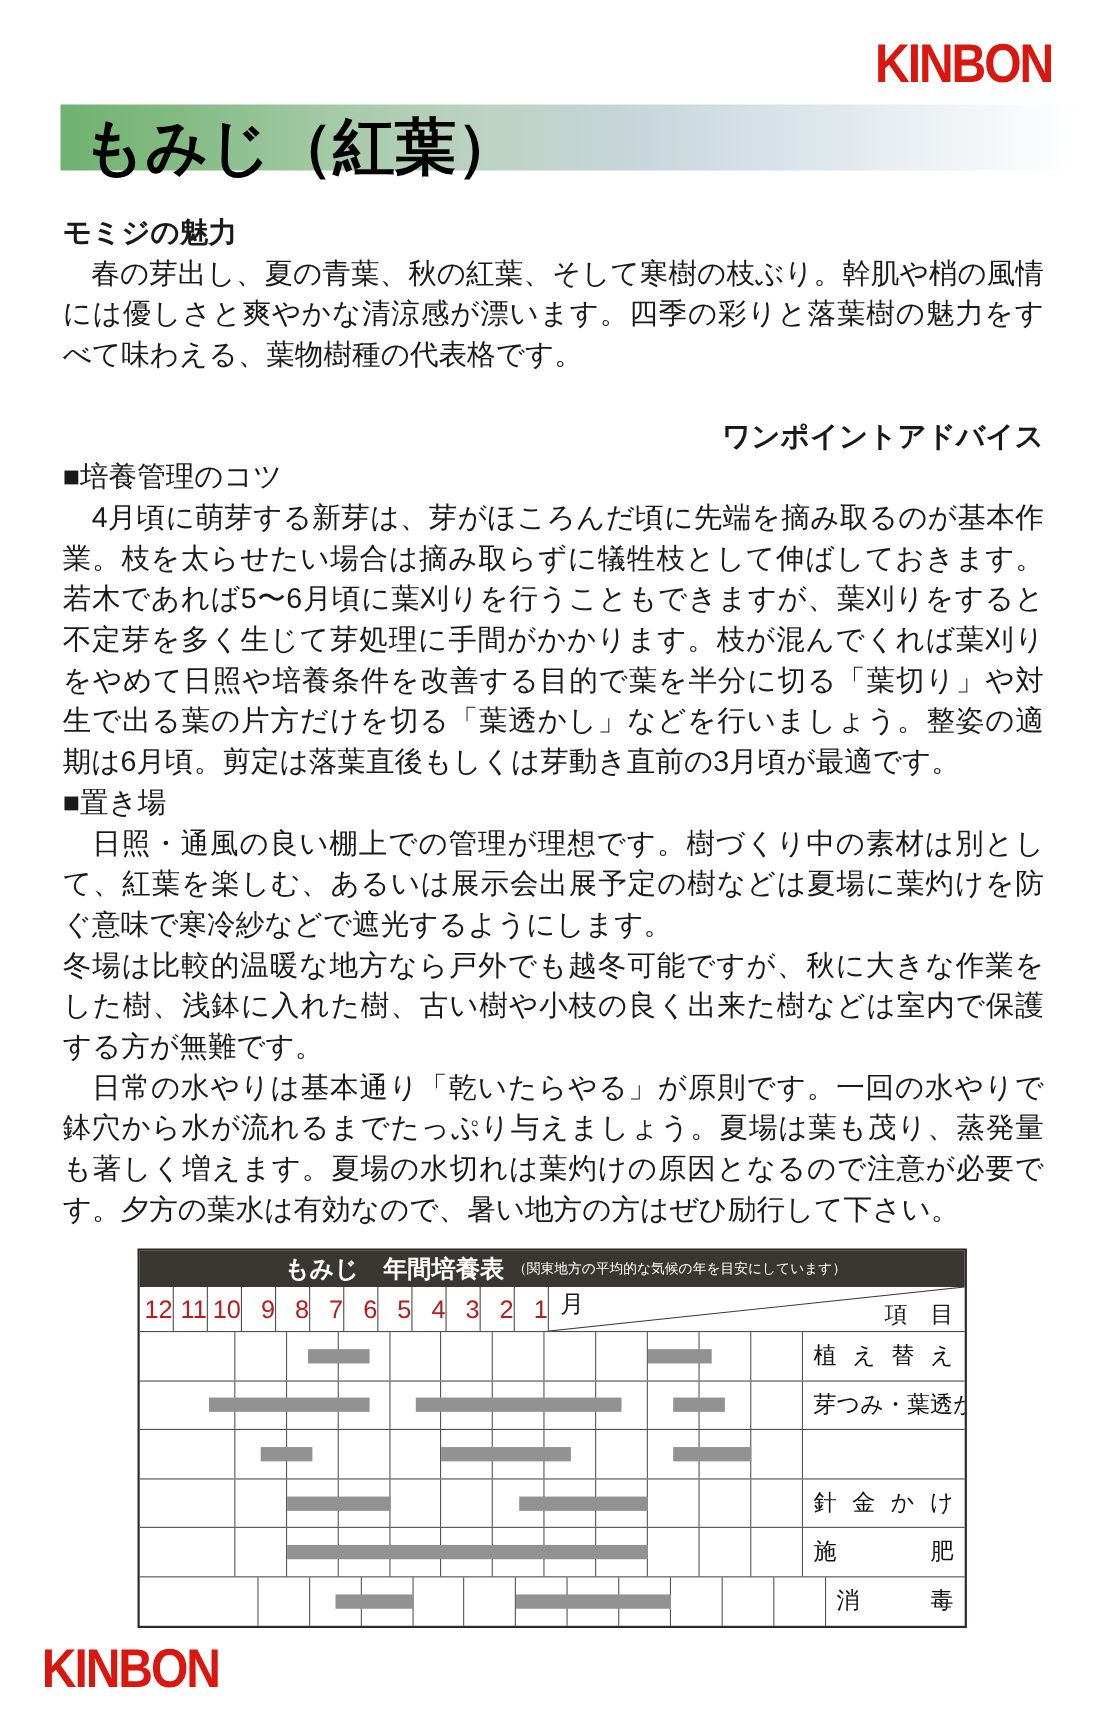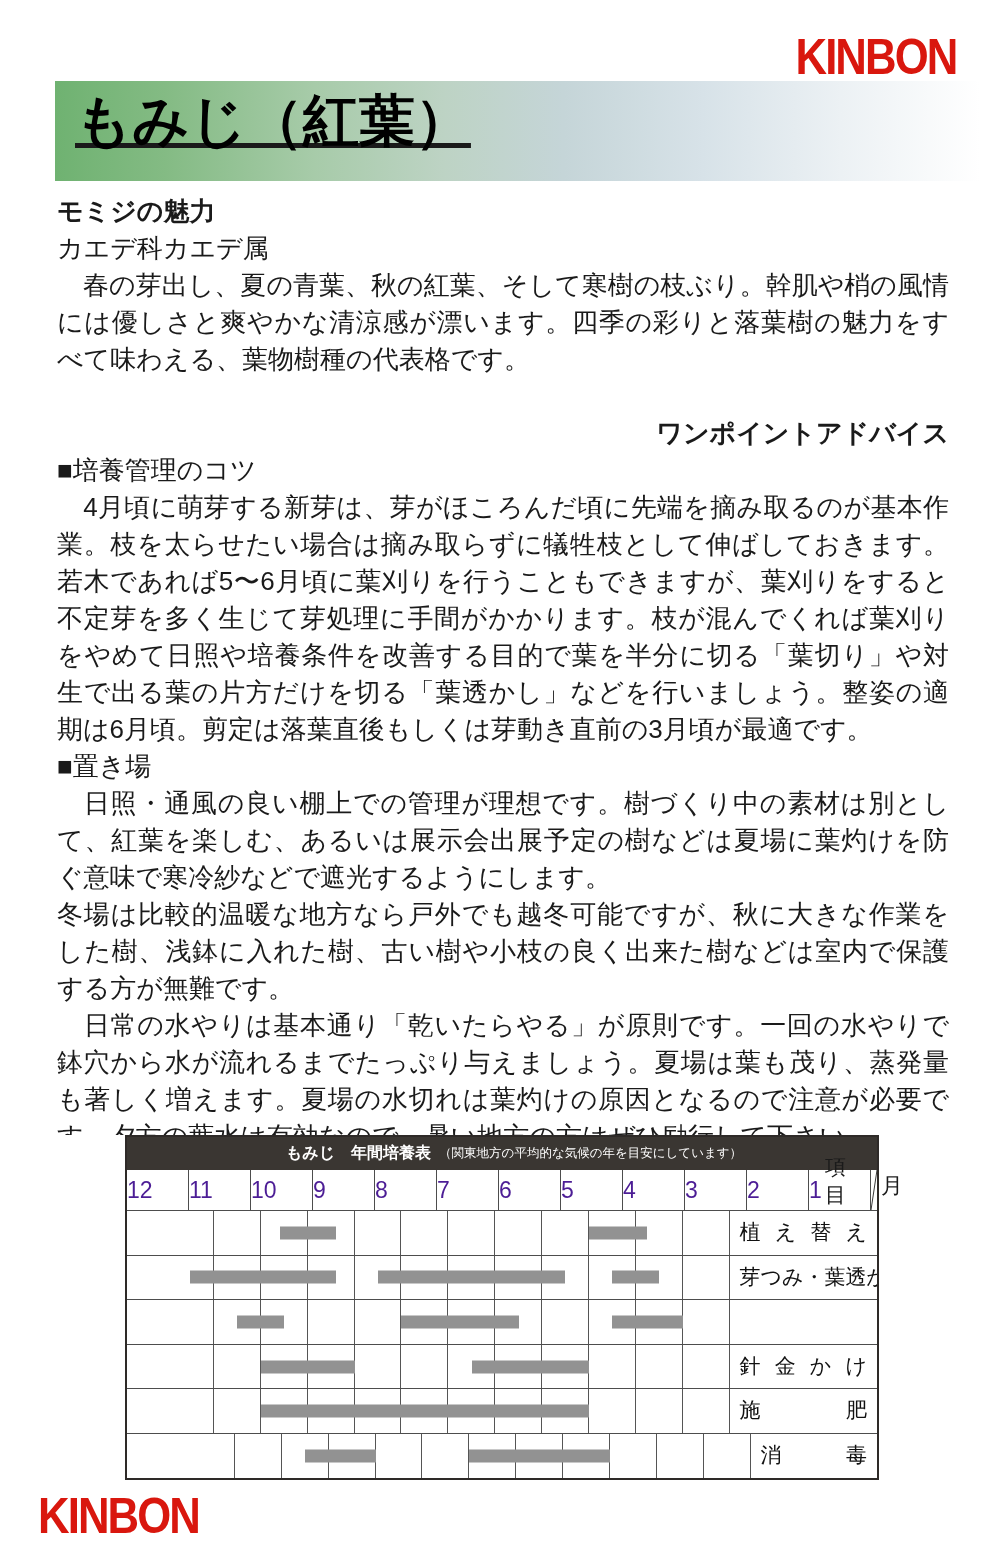--- a/index.html
+++ b/index.html
@@ -6,43 +6,43 @@
   #page{position:relative;width:1000px;height:1565px;background:#ffffff;overflow:hidden;
         font-family:"Liberation Sans","DejaVu Sans",sans-serif;color:#1a1a1a;}
 
   
   .logo{color:#d9170e;font-family:"Liberation Sans","DejaVu Sans",sans-serif;
         font-weight:bold;letter-spacing:-2px;transform:scale(.95,1.08);transform-origin:left top;}
   .logo-top{position:absolute;top:28px;right:44px;font-size:46px;transform-origin:right top;}
   .logo-bottom{position:absolute;left:38px;top:1487px;font-size:46px;}
 
   
-  .banner{position:absolute;left:55px;top:81px;width:925px;height:100px;
+  .banner{position:absolute;left:55px;top:95px;width:925px;height:60px;
           background:linear-gradient(to right,#6fb271 0%,#84bb84 12%,#a7cba9 28%,
-                     #bdd3c4 42%,#c5d5d8 55%,#d7e2e8 70%,#ecf1f4 85%,#ffffff 100%);text-decoration:underline;}
+                     #bdd3c4 42%,#c5d5d8 55%,#d7e2e8 70%,#ecf1f4 85%,#ffffff 100%);}
   .banner-title{font-family:"Liberation Serif","DejaVu Serif",serif;font-weight:bold;
           font-size:56px;line-height:80px;padding-left:20px;color:#000;}
 
   
   .content{position:absolute;left:57px;top:193px;width:892px;height:942px;overflow:hidden;
            font-size:26px;line-height:37px;}
   .h{font-weight:bold;}
   .advice-h{margin-top:37px;text-align:right;}
   .para{margin:0;white-space:pre-line;text-align:justify;}
 
   
   .ctable{position:absolute;left:125px;top:1135px;width:750px;
           border:2px solid #2e2a28;box-sizing:content-box;background:#fff;}
   .ttitle{height:33px;background:#3a3632;color:#fff;display:flex;align-items:center;
           justify-content:center;gap:8px;}
-  .ttl{font-family:"Liberation Serif","DejaVu Serif",serif;font-weight:bold;font-size:16px;margin-left:24px;}
+  .ttl{font-family:"Liberation Serif","DejaVu Serif",serif;font-weight:bold;font-size:22px;margin-left:24px;}
   .tsub{font-size:12.5px;text-align:center;}
   .mrow{display:flex;height:40px;border-bottom:1px solid #4d4d4d;}
-  .mcell{width:62px;box-sizing:border-box;border-right:1px solid #4d4d4d;
-         text-align:left;line-height:40px;font-size:23px;color:#4c1d95;}
+  .mcell{width:31px;box-sizing:border-box;border-right:1px solid #4d4d4d;
+         text-align:right;line-height:40px;font-size:23px;color:#b91c1c;}
   .corner{flex:1;position:relative;font-family:"Liberation Serif","DejaVu Serif",serif;}
   .corner svg{position:absolute;inset:0;width:100%;height:100%;}
   .c-top{position:absolute;top:1px;left:10px;font-size:22px;}
   .c-bot{position:absolute;bottom:1px;right:10px;font-size:21px;}
   .trow{display:flex;height:43.6px;border-bottom:1px solid #4d4d4d;padding-left:40px;}
   .trow:last-child{border-bottom:none;margin-left:21px;}
   .marea{position:relative;width:562.5px;display:flex;}
   .gcell{width:46.875px;box-sizing:border-box;border-right:1px solid #555;}
   .bar{position:absolute;top:50%;transform:translateY(-50%);height:13px;background:#929292;}
   .rlabel{flex:1;padding:0 10px;line-height:43.6px;font-size:21px;color:#111;
@@ -55,21 +55,20 @@
 <div id="page">
 
   <div class="logo logo-top">KINBON</div>
 
   <div class="banner">
     <div class="banner-title">もみじ（紅葉）</div>
   </div>
 
   <div class="content">
     <div class="h">モミジの魅力</div>
-    <div>カエデ科カエデ属</div>
     <p class="para">　春の芽出し、夏の青葉、秋の紅葉、そして寒樹の枝ぶり。幹肌や梢の風情には優しさと爽やかな清涼感が漂います。四季の彩りと落葉樹の魅力をすべて味わえる、葉物樹種の代表格です。</p>
 
     <div class="h advice-h">ワンポイントアドバイス</div>
 
     <div>■培養管理のコツ</div>
     <p class="para">　4月頃に萌芽する新芽は、芽がほころんだ頃に先端を摘み取るのが基本作業。枝を太らせたい場合は摘み取らずに犠牲枝として伸ばしておきます。若木であれば5〜6月頃に葉刈りを行うこともできますが、葉刈りをすると不定芽を多く生じて芽処理に手間がかかります。枝が混んでくれば葉刈りをやめて日照や培養条件を改善する目的で葉を半分に切る「葉切り」や対生で出る葉の片方だけを切る「葉透かし」などを行いましょう。整姿の適期は6月頃。剪定は落葉直後もしくは芽動き直前の3月頃が最適です。</p>
 
     <div>■置き場</div>
     <p class="para">　日照・通風の良い棚上での管理が理想です。樹づくり中の素材は別として、紅葉を楽しむ、あるいは展示会出展予定の樹などは夏場に葉灼けを防ぐ意味で寒冷紗などで遮光するようにします。
 冬場は比較的温暖な地方なら戸外でも越冬可能ですが、秋に大きな作業をした樹、浅鉢に入れた樹、古い樹や小枝の良く出来た樹などは室内で保護する方が無難です。</p>

